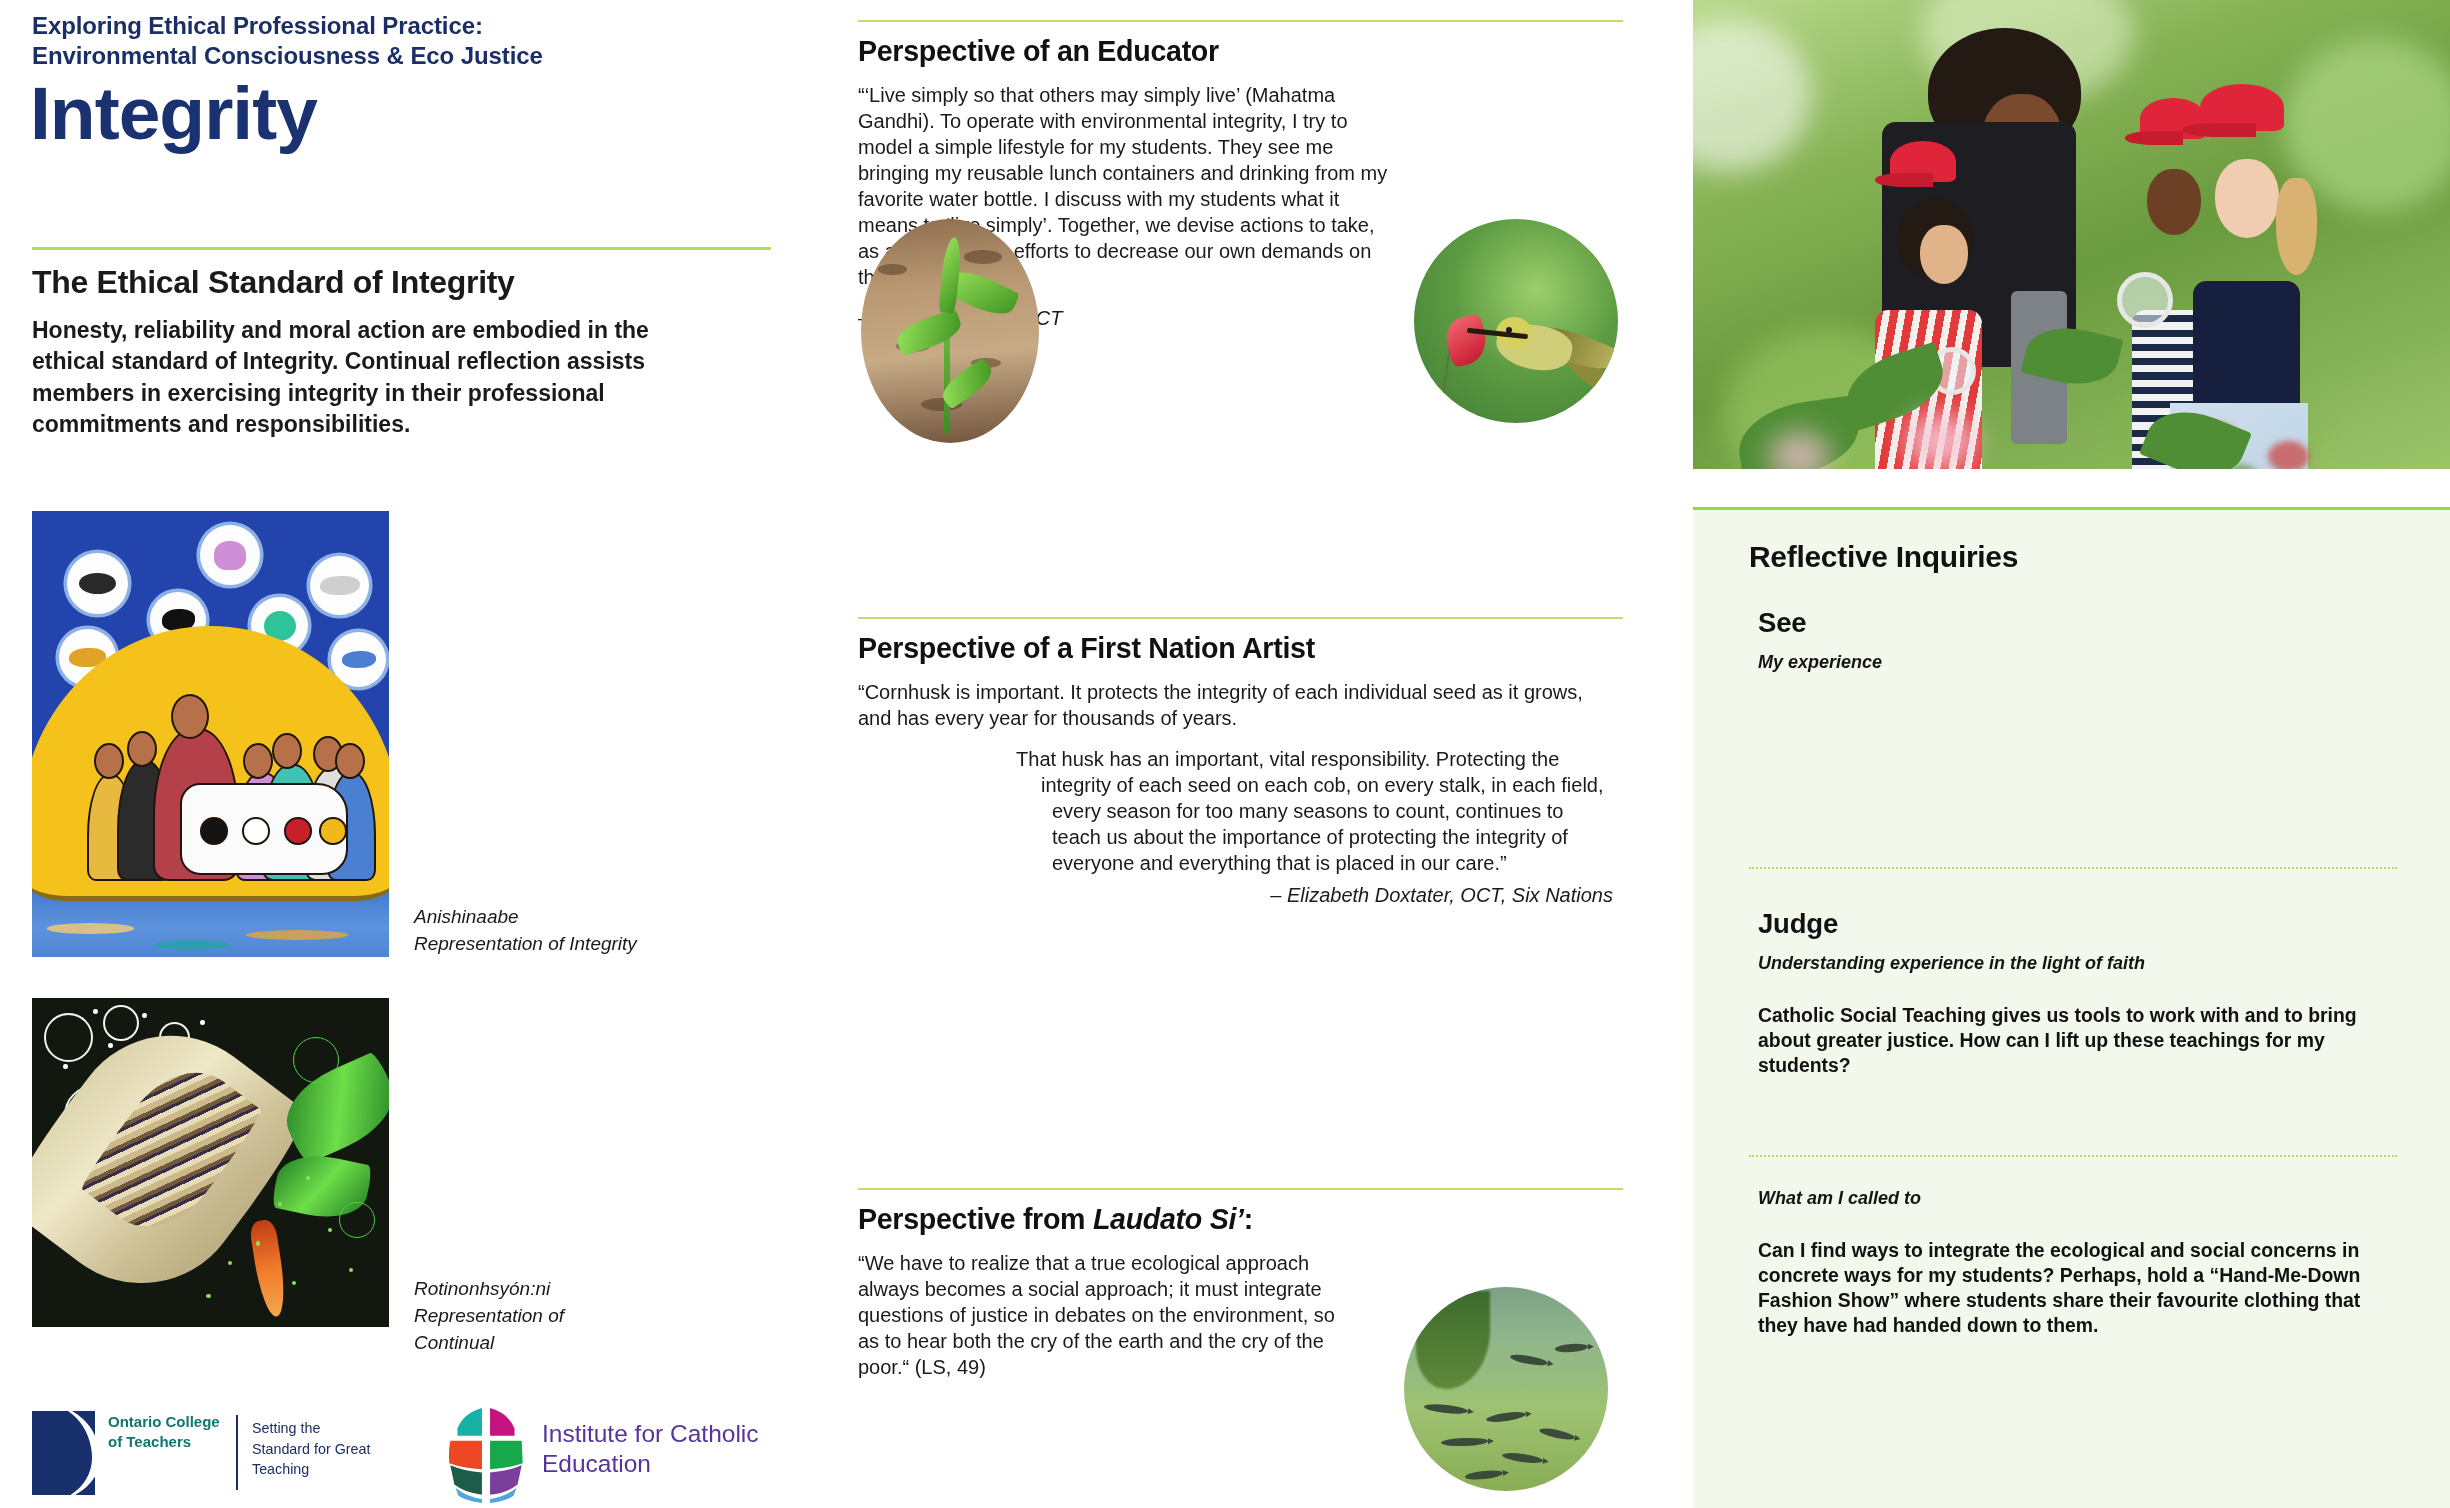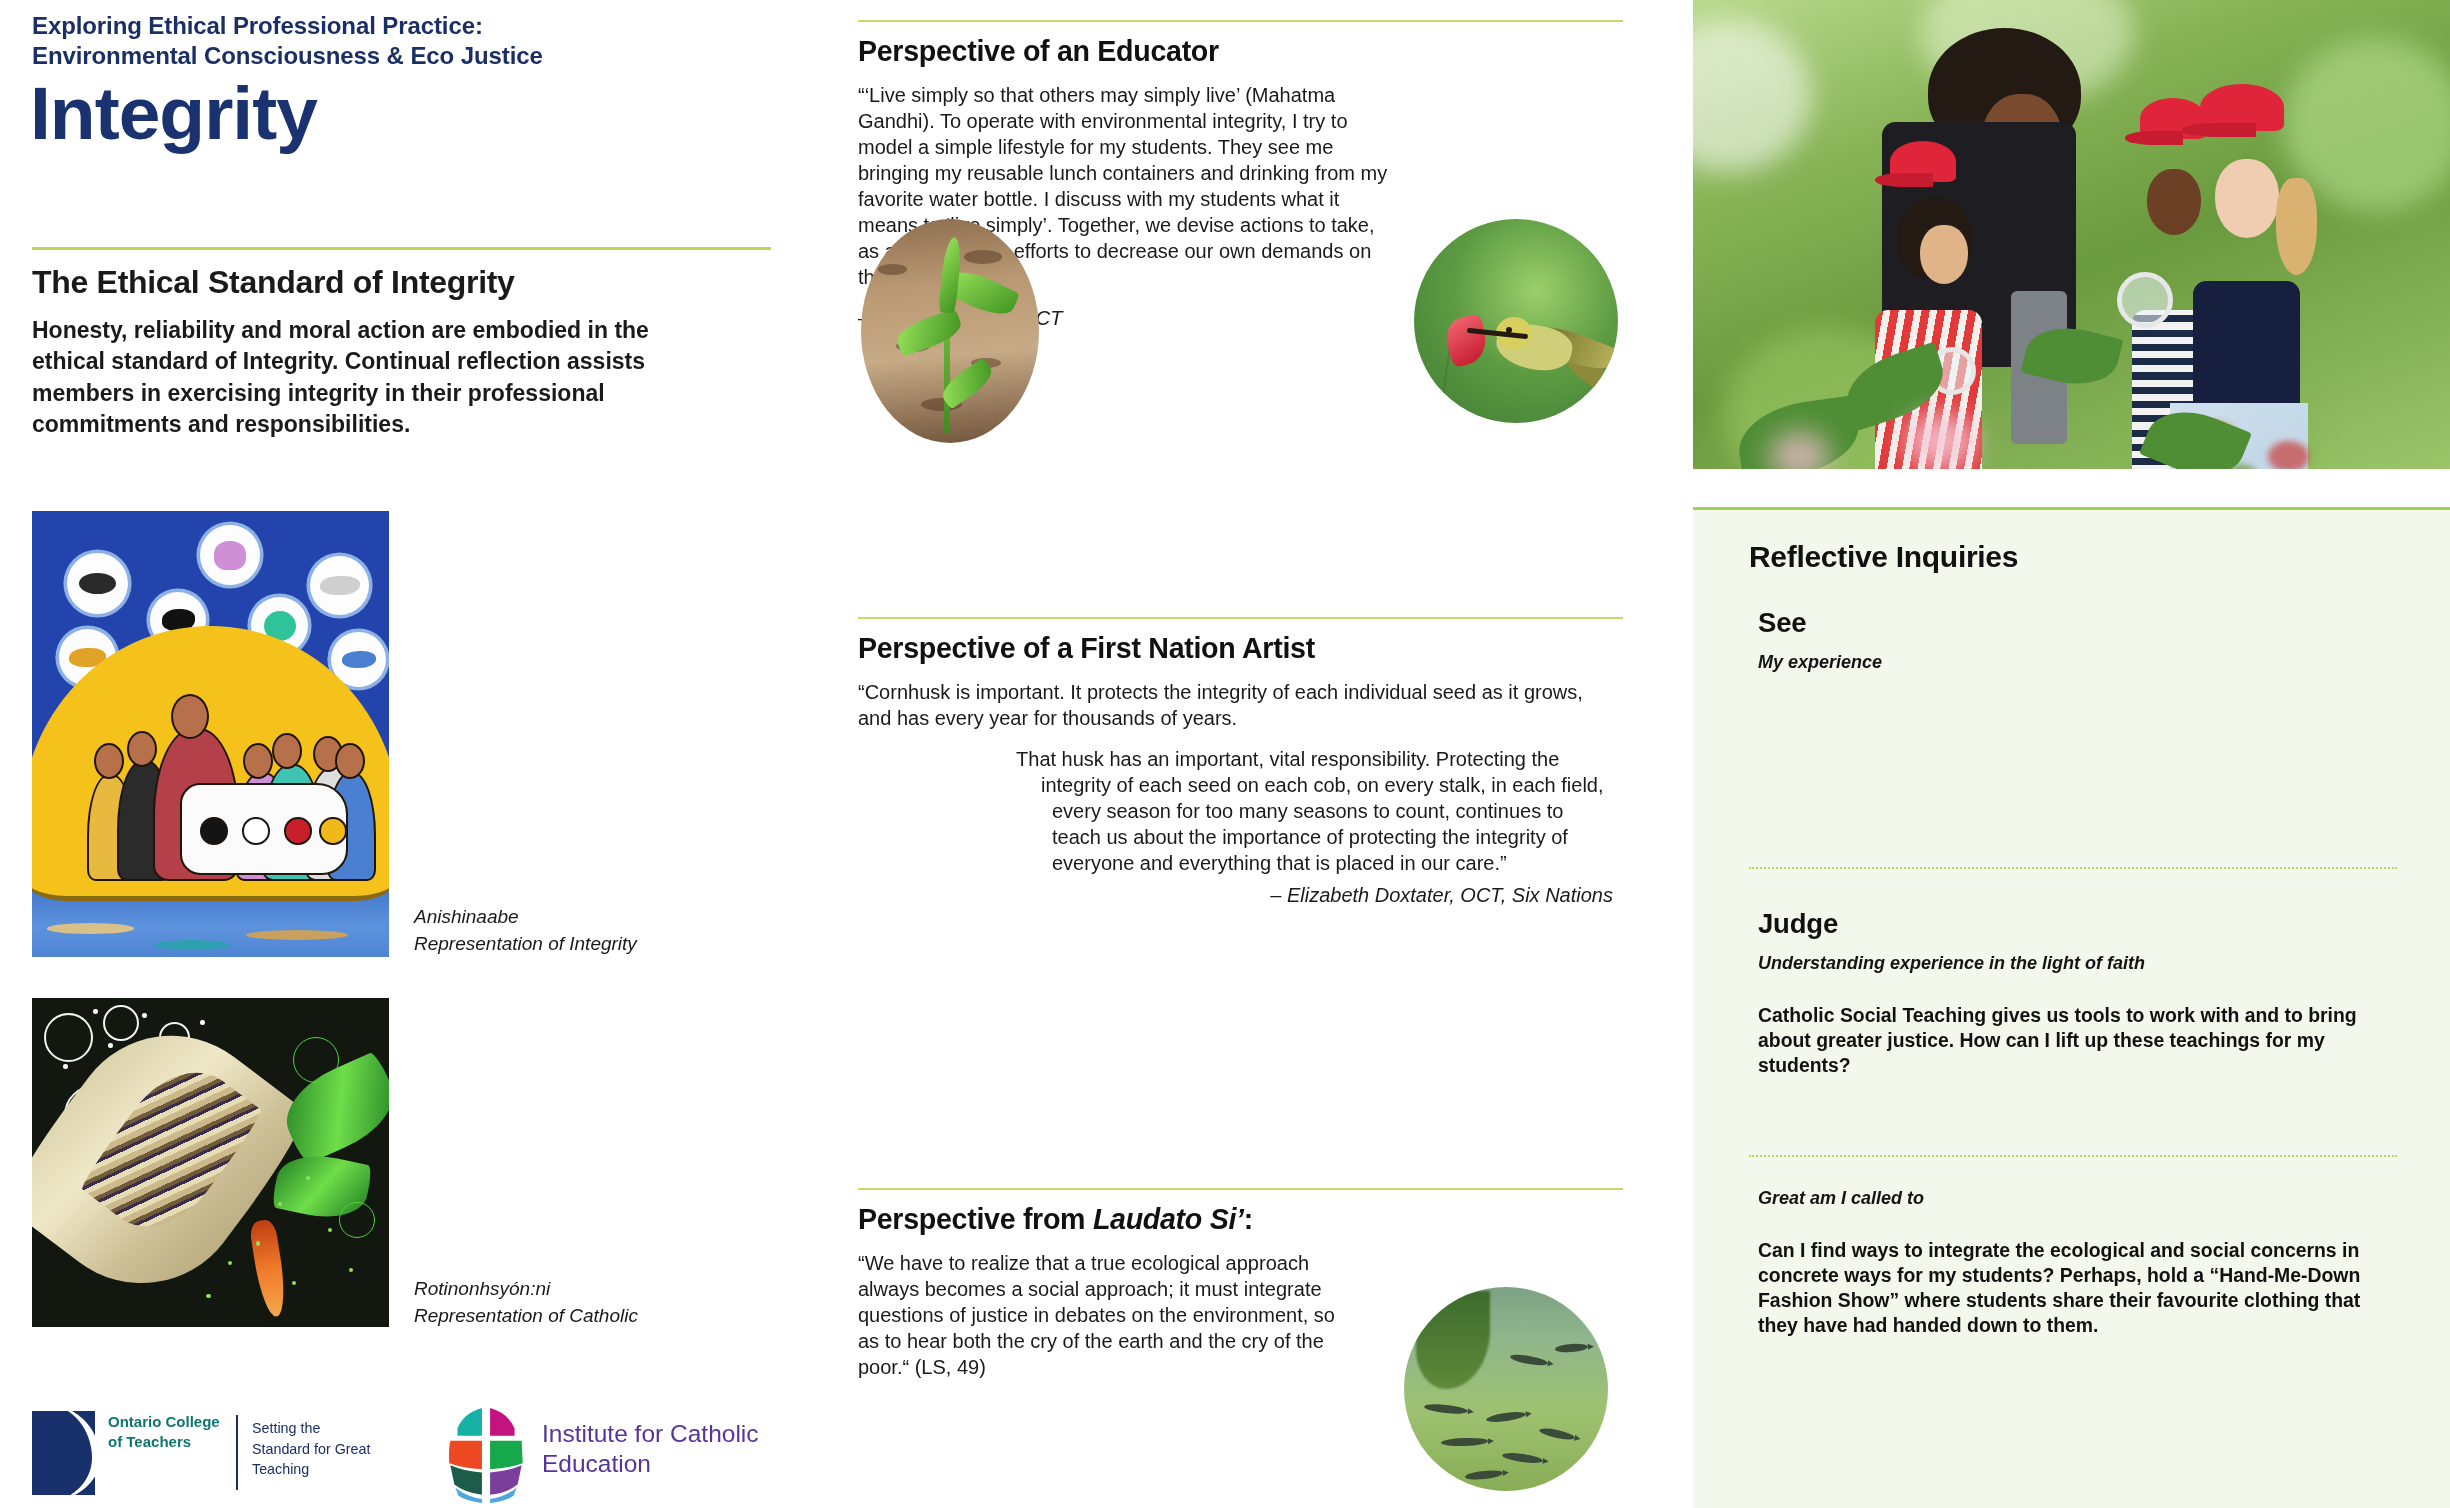--- a/index.html
+++ b/index.html
@@ -335,21 +335,21 @@
       <div class="a2-silk"></div>
       <div class="a2-gd" style="right:22%;top:54%;"></div>
         <div class="a2-gd" style="right:30%;top:62%;"></div>
       <div class="a2-gd" style="right:16%;top:70%;"></div>
         <div class="a2-gd" style="right:36%;top:74%;"></div>
       <div class="a2-gd" style="right:26%;top:86%;"></div>
         <div class="a2-gd" style="right:44%;top:80%;"></div>
       <div class="a2-gd" style="right:10%;top:82%;"></div>
         <div class="a2-gd" style="right:50%;top:90%;"></div>
     </div>
-    <div class="caption cap2">Rotinonhsyón:ni Representation of Catholic</div>
+    <div class="caption cap2">Rotinonhsyón:ni Representation of Continual</div>
 
     <div class="logos">
       <div class="oct-mark"></div>
       <div class="oct-name">Ontario College of Teachers</div>
       <div class="oct-div"></div>
       <div class="oct-tag">Setting the Standard for Great Teaching</div>
 
       <svg class="ice-mark" viewBox="0 0 200 200">
         <path d="M44 52 Q56 22 92 12 L92 66 L44 66 Z" fill="#17b0a5"></path>
         <path d="M108 12 Q144 22 156 52 L156 66 L108 66 Z" fill="#c4127e"></path>
@@ -487,20 +487,20 @@
 
       <div class="gp-block" style="top:398px;">
         <div class="gp-h">Judge</div>
         <div class="gp-sub">Understanding experience in the light of faith</div>
         <div class="gp-body">Catholic Social Teaching gives us tools to work with and to bring about greater justice. How can I lift up these teachings for my students?</div>
       </div>
 
       <div class="gp-dots" style="top:645px;"></div>
 
       <div class="gp-block" style="top:678px;">
-        <div class="gp-sub">Great am I called to</div>
+        <div class="gp-sub">What am I called to</div>
         <div class="gp-body">Can I find ways to integrate the ecological and social concerns in concrete ways for my students? Perhaps, hold a “Hand-Me-Down Fashion Show” where students share their favourite clothing that they have had handed down to them.</div>
       </div>
     </div>
   </div>
 
 </div>
 
 
 </body></html>

